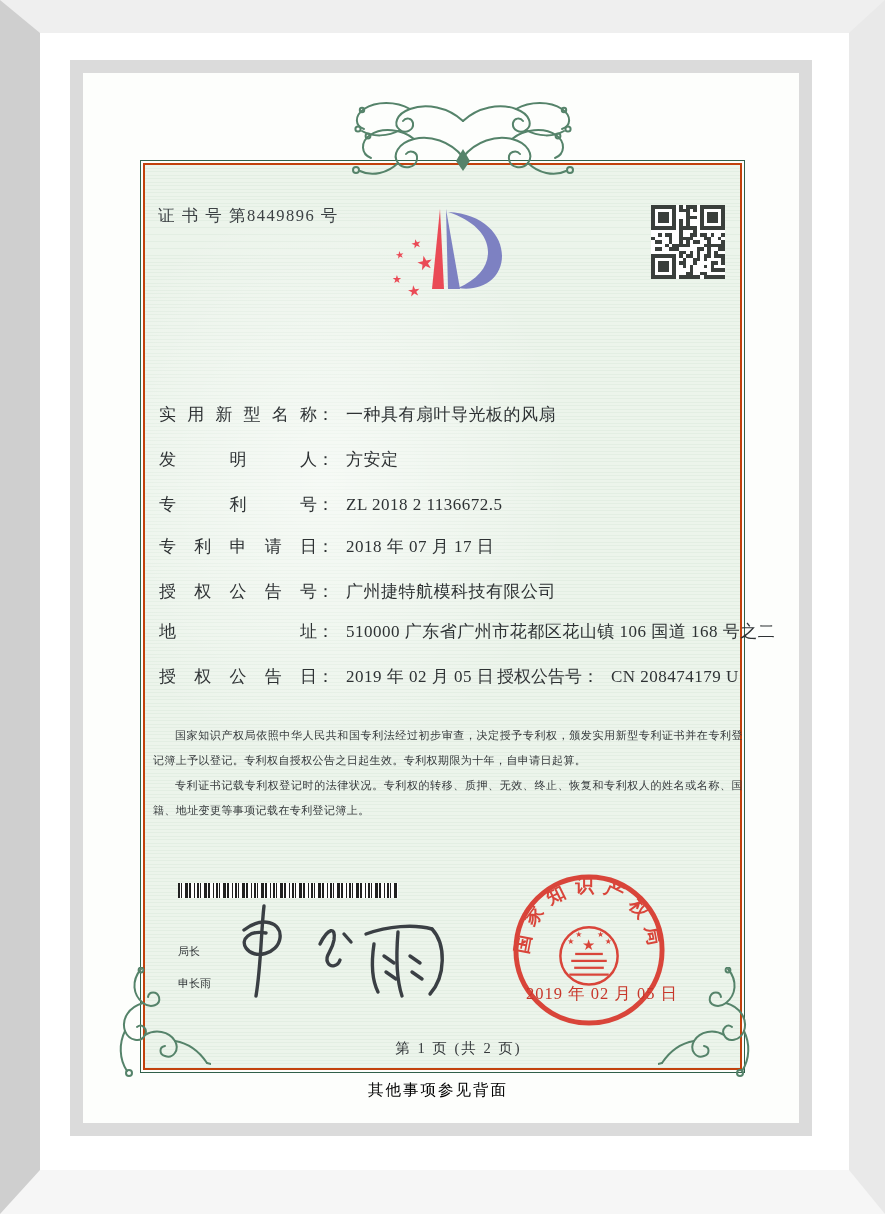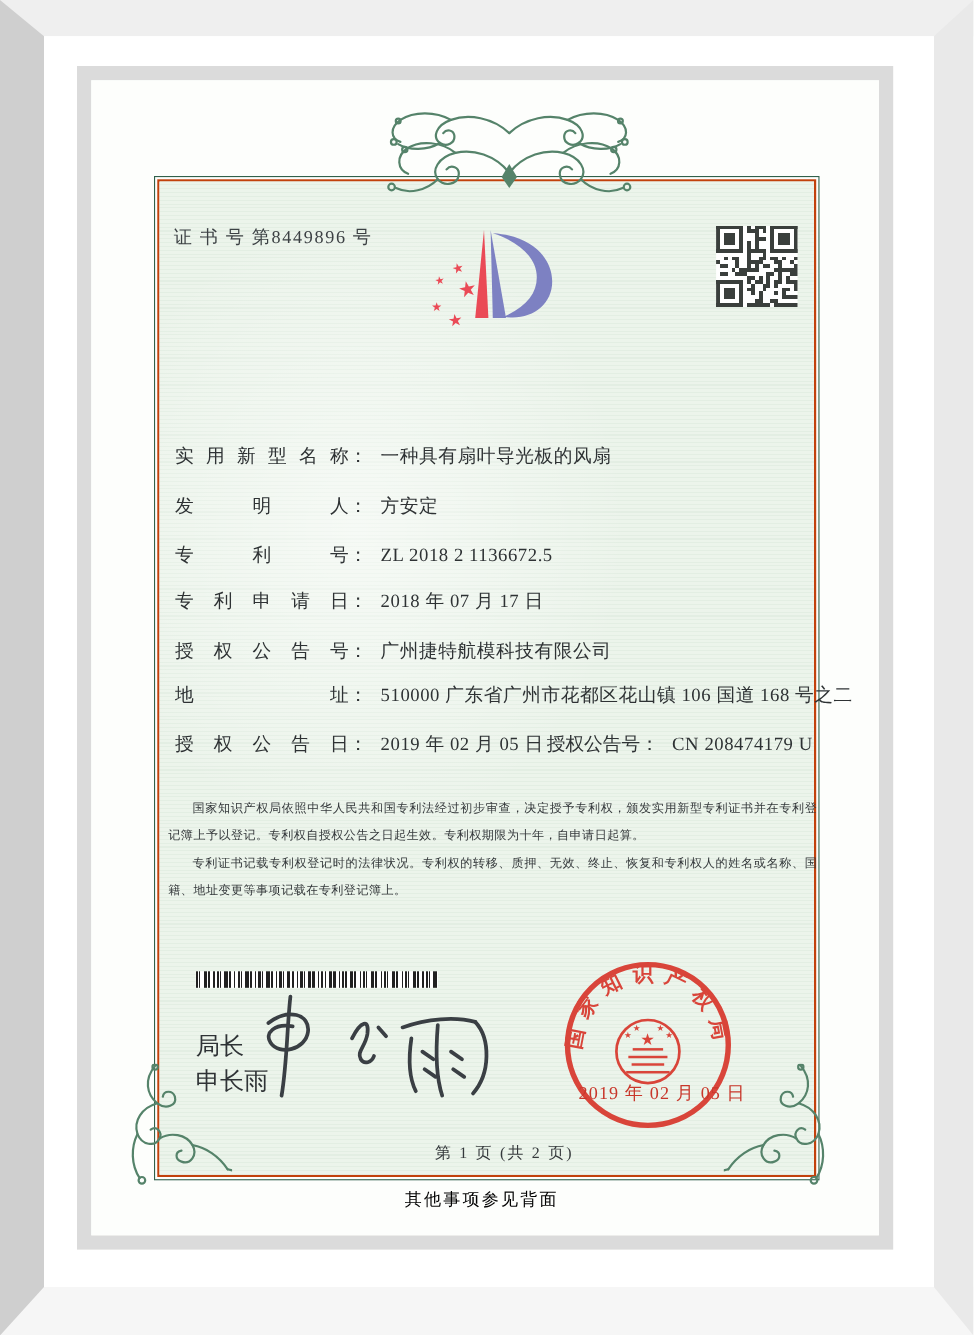--- a/index.html
+++ b/index.html
@@ -82,21 +82,21 @@
   .body-text p{margin:0;text-indent:2em;}
 
   
   .barcode{
     position:absolute;left:33px;top:718px;width:220px;height:15px;
     background:repeating-linear-gradient(90deg,
       #202020 0 2px,#fff 2px 3px,#202020 3px 4px,#fff 4px 7px,
       #202020 7px 10px,#fff 10px 11px,#202020 11px 13px,#fff 13px 16px,
       #202020 16px 17px,#fff 17px 19px);
   }
-  .signer{position:absolute;left:33px;top:770px;font-size:22px;line-height:32px;color:#2f3336;}
+  .signer{position:absolute;left:33px;top:770px;font-size:11px;line-height:32px;color:#2f3336;}
   .signature{position:absolute;left:83px;top:735px;width:240px;height:102px;}
 
   
   .seal{position:absolute;left:365px;top:706px;width:158px;height:158px;opacity:.93;z-index:6;}
   .seal-date{
     position:absolute;left:352px;top:818px;width:210px;z-index:7;
     color:#c8372b;font-size:16.5px;letter-spacing:1px;text-align:center;white-space:nowrap;
   }
 
   .page-num{position:absolute;left:0;top:874px;width:100%;text-align:center;font-size:14.5px;letter-spacing:2px;color:#34383b;padding-left:32px;}

